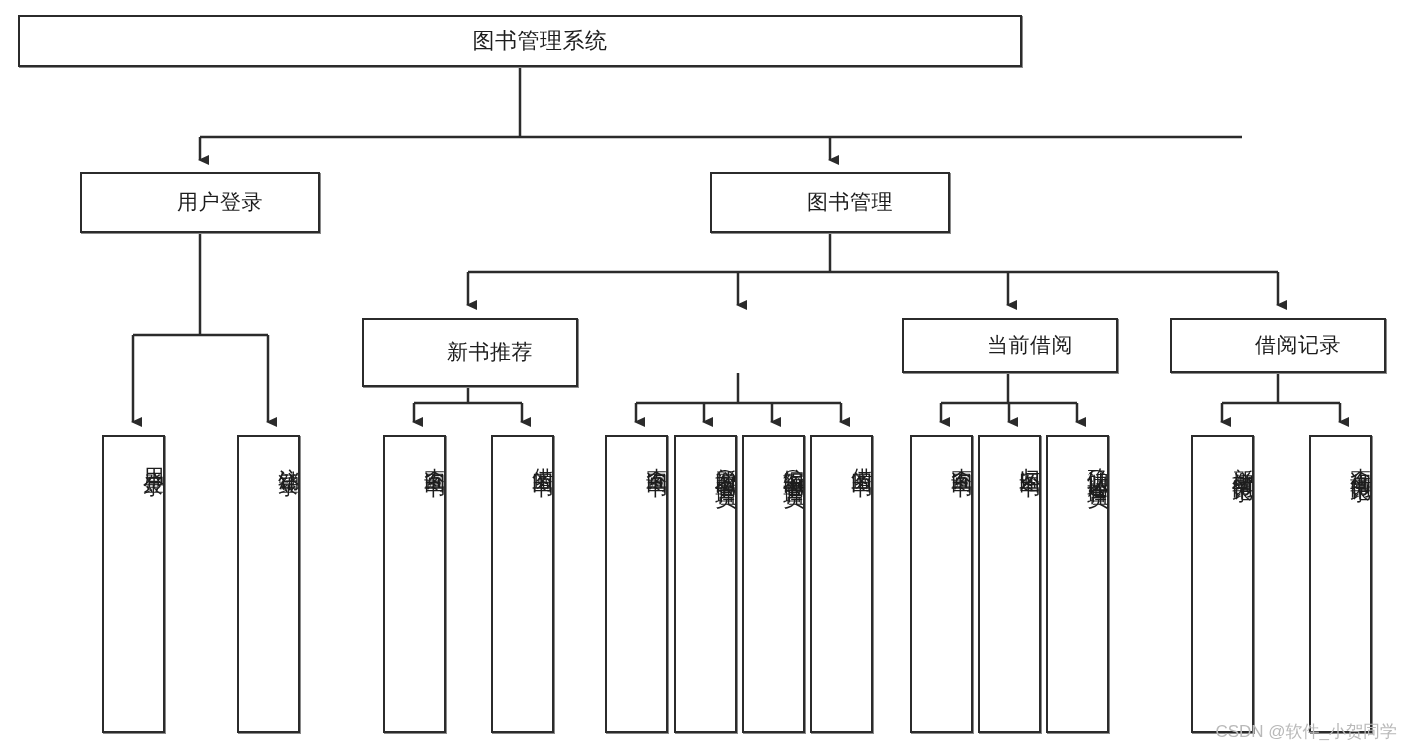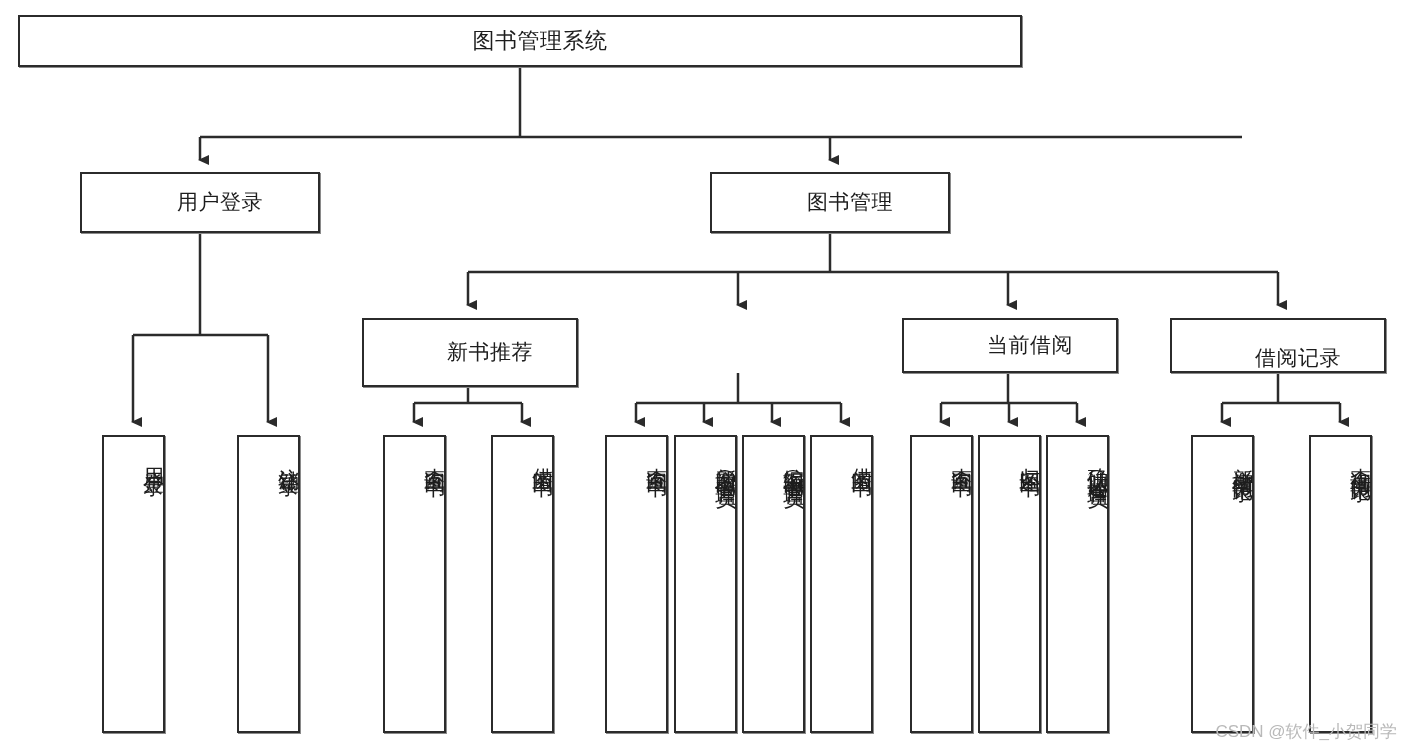--- a/index.html
+++ b/index.html
@@ -134,21 +134,21 @@
   <div class="node horiz" style="left:710px; top:172px; width:240px; height:61px;text-align:center;">
     <span class="label">图书管理</span>
   </div>
 
   <div class="node horiz" style="left:362px; top:318px; width:216px; height:69px;">
     <span class="label">新书推荐</span>
   </div>
   <div class="node horiz" style="left:902px; top:318px; width:216px; height:55px;">
     <span class="label">当前借阅</span>
   </div>
-  <div class="node horiz" style="left:1170px; top:318px; width:216px; height:55px;align-items:flex-end;">
+  <div class="node horiz" style="left:1170px; top:318px; width:216px; height:55px;">
     <span class="label">借阅记录</span>
   </div>
 
   <div class="node vert" style="left:102px; top:435px; width:63px; height:298px;">
     <span class="label">用户登录</span>
   </div>
   <div class="node vert" style="left:237px; top:435px; width:63px; height:298px;">
     <span class="label">注销登录</span>
   </div>
 

